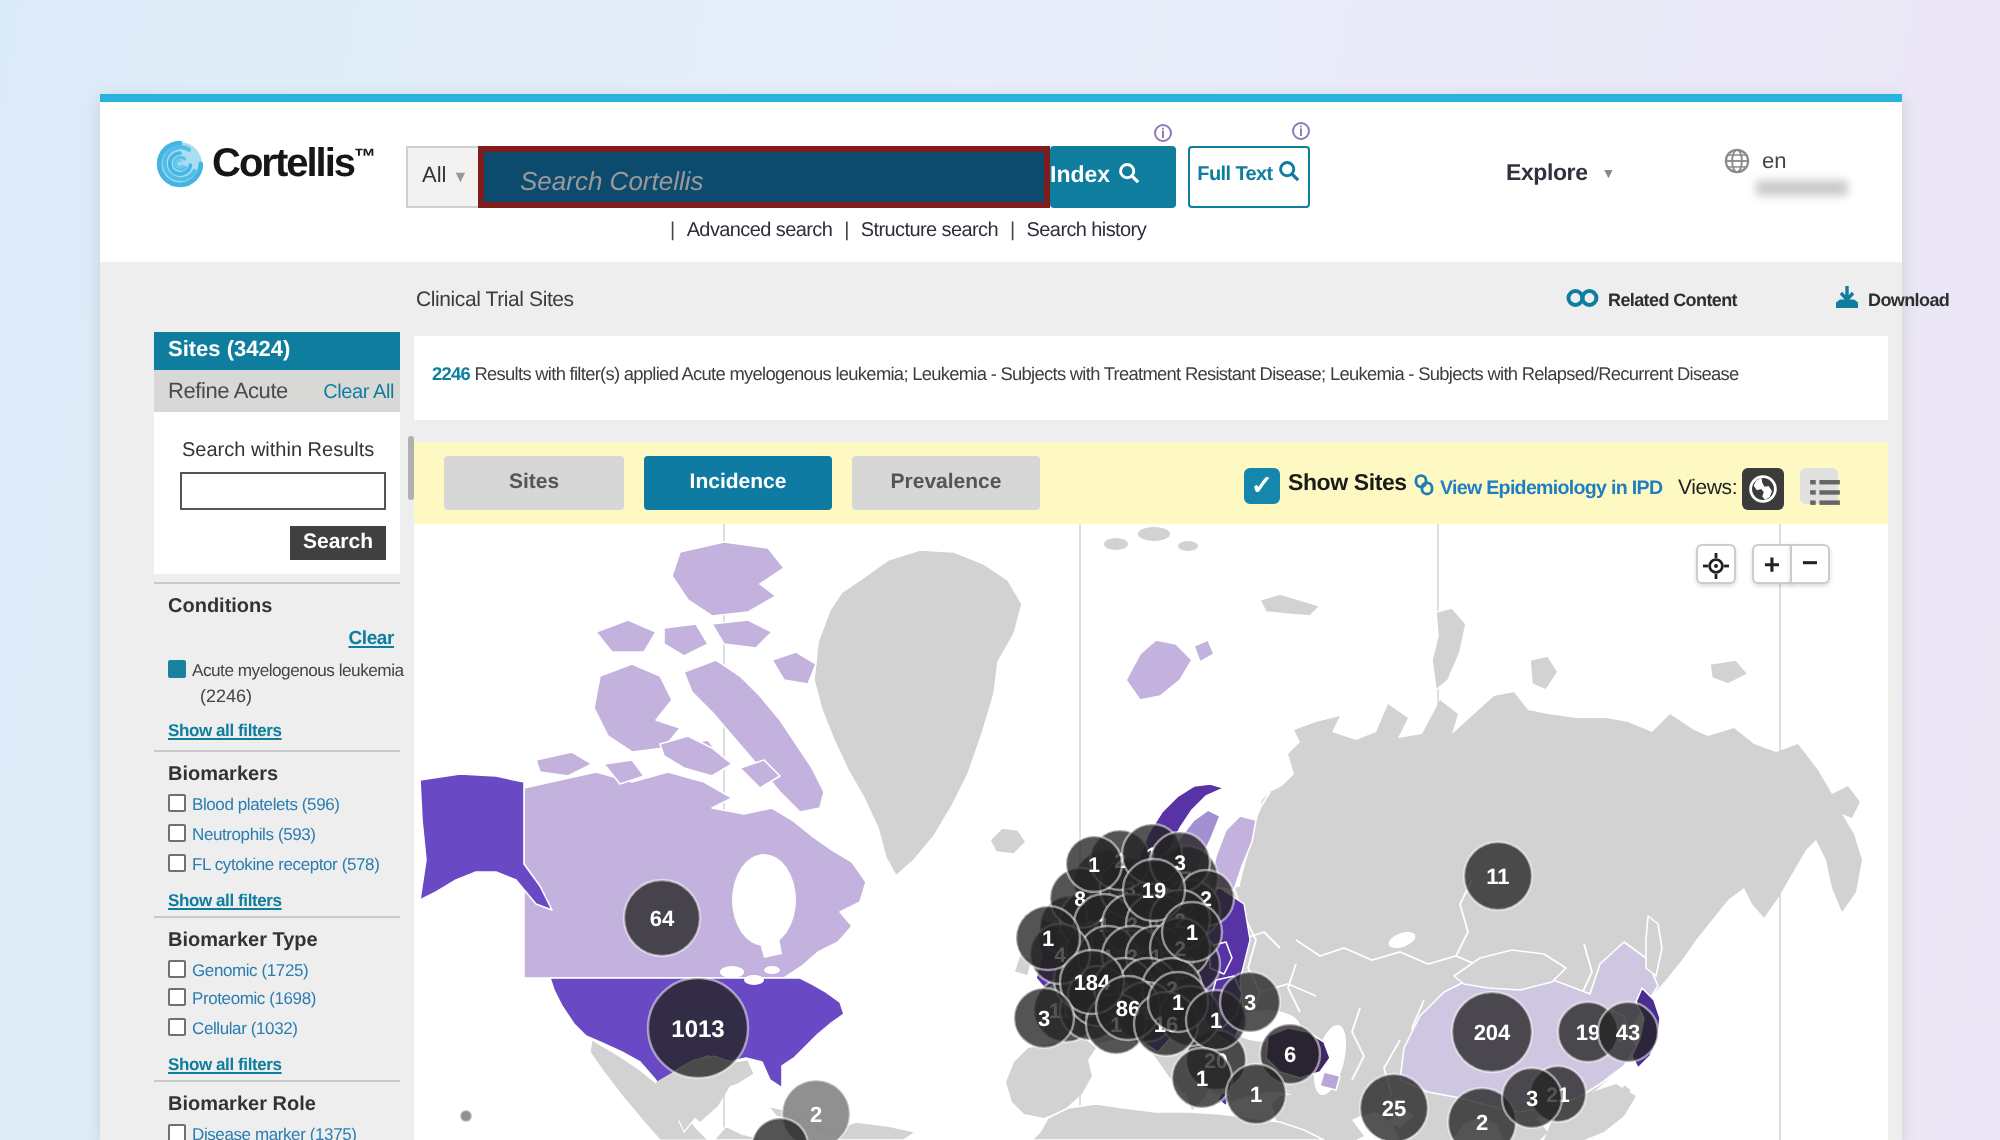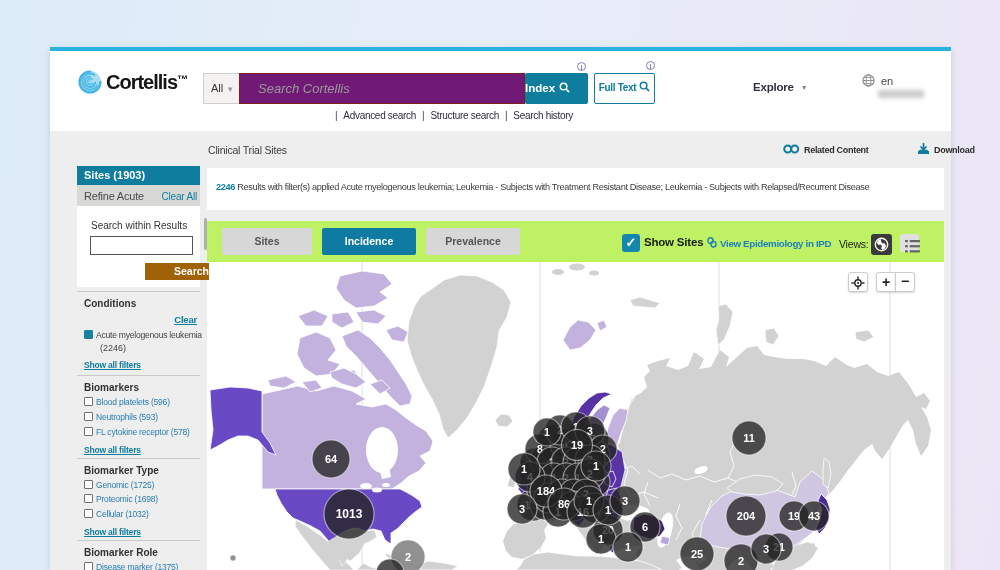--- a/index.html
+++ b/index.html
@@ -17,21 +17,21 @@
 .header { position:absolute; left:0; top:4px; width:901px; height:80px; background:#ffffff; }
 
 
 .logo { position:absolute; left:27px; top:22px; }
 .logotext { position:absolute; left:56px; top:24px; font-size:20px; font-weight:bold; color:#161616; letter-spacing:-1px; }
 .tm { font-size:11px; vertical-align:6px; letter-spacing:0; }
 
 
 .allbox { position:absolute; left:153px; top:26px; width:36px; height:31px; background:#f3f2f0; border:1px solid #cfcfcf; border-right:none; font-size:11px; color:#333; line-height:29px; padding-left:7px; }
 .allbox .car { color:#999; font-size:8px; margin-left:3px; }
-.searchinput { position:absolute; left:189px; top:26px; width:286px; height:31px; background:#701a75; border:1px solid #7f1d1d; font-size:13px; font-style:italic; color:#9a9a9a; line-height:29px; padding-left:18px; }
+.searchinput { position:absolute; left:189px; top:26px; width:286px; height:31px; background:#0c4a6e; border:3px solid #7f1d1d; font-size:13px; font-style:italic; color:#9a9a9a; line-height:29px; padding-left:18px; }
 .btn-index { position:absolute; left:475px; top:26px; width:63px; height:31px; background:#0e7d9e; color:#fff; font-size:11.5px; font-weight:bold; text-align:left; line-height:30px; border-radius:2px; }
 .btn-full { position:absolute; left:544px; top:26px; width:61px; height:31px; background:#fff; border:1.5px solid #0e7d9e; color:#0e7d9e; font-size:10px; letter-spacing:-0.3px; font-weight:bold; text-align:center; line-height:27px; border-radius:2px; }
 .info1 { position:absolute; left:527px; top:15px; width:9px; height:9px; border:1px solid #8b79b6; border-radius:50%; color:#8b79b6; font-size:7px; line-height:9px; text-align:center; font-weight:bold;}
 .info2 { position:absolute; left:596px; top:14px; width:9px; height:9px; border:1px solid #8b79b6; border-radius:50%; color:#8b79b6; font-size:7px; line-height:9px; text-align:center; font-weight:bold;}
 .explore { position:absolute; left:703px; top:34px; font-size:11.5px; letter-spacing:-0.2px; font-weight:bold; color:#32323e; }
 .explore .car { color:#888; font-size:7px; margin-left:7px; vertical-align:1px; }
 .globe { position:absolute; left:812px; top:27px; font-size:12px; color:#777; }
 .en { position:absolute; left:831px; top:28px; font-size:11px; color:#444; }
 .blurname { position:absolute; left:828px; top:43px; width:46px; height:8px; background:#b9b9bc; filter:blur(2px); border-radius:2px; opacity:0.75; }
 
@@ -41,21 +41,21 @@
 
 
 .title { position:absolute; left:158px; top:97px; font-size:10.5px; letter-spacing:-0.2px; color:#3c3c3c; }
 .rc { position:absolute; left:733px; top:96px; font-size:9px; letter-spacing:-0.3px; font-weight:bold; color:#2e2e2e; white-space:nowrap; }
 .dl { position:absolute; left:819px; top:96px; font-size:9px; letter-spacing:-0.3px; font-weight:bold; color:#2e2e2e; white-space:nowrap;padding-left:48px; }
 
 .resultsbar { position:absolute; left:157px; top:121px; width:737px; height:42px; background:#fff;padding-left:28px; }
 .resultsbar .txt { position:absolute; left:9px; top:14px; font-size:9.2px; letter-spacing:-0.35px; color:#3d3d3d; white-space:nowrap; overflow:hidden; width:720px; }
 .resultsbar .num { color:#0e7d9e; font-weight:bold; }
 
-.tabbar { position:absolute; left:157px; top:174px; width:737px; height:41px; background:#bef264; }
+.tabbar { position:absolute; left:157px; top:174px; width:737px; height:41px; background:#fef9c3; }
 .tab { position:absolute; top:7px; height:27px; border-radius:2px; font-size:10.5px; font-weight:bold; text-align:center; line-height:27px; }
 .tab1 { left:15px; width:90px; background:#d7d7d7; color:#555; }
 .tab2 { left:115px; width:94px; background:#0f7ba2; color:#fff; }
 .tab3 { left:219px; width:94px; background:#d7d7d7; color:#555; }
 .ss-check { position:absolute; left:415px; top:13px; width:18px; height:18px; background:#1587ac; border:2px solid #1587ac; border-radius:3px; color:#fff; font-size:13px; line-height:14px; text-align:center; font-weight:bold;}
 .ss-label { position:absolute; left:437px; top:15px; font-size:11.5px; letter-spacing:-0.2px; font-weight:bold; color:#1a1a1a; }
 .viewepi { position:absolute; left:500px; top:16px; font-size:9.8px; letter-spacing:-0.35px; font-weight:bold; color:#1e7ec0; white-space:nowrap; }
 .viewslbl { position:absolute; left:632px; top:17px; font-size:10.5px; letter-spacing:-0.2px; color:#222; }
 .vbtn1 { position:absolute; left:664px; top:13px; width:21px; height:21px; background:#3b3b3b; border-radius:3px; }
 .vbtn2 { position:absolute; left:693px; top:13px; width:19px; height:18px; background:#e0e0e0; border-radius:3px; }
@@ -69,21 +69,21 @@
 .mc-minus { left:688px; top:10px; font-size:14px; line-height:16px; color:#222; font-weight:bold; border-top-left-radius:0; border-bottom-left-radius:0;}
 
 
 .sb-head { position:absolute; left:27px; top:119px; width:123px; height:19px; background:#0e7d9e; color:#fff; font-size:11px; font-weight:bold; line-height:19px; padding-left:7px; }
 .sb-refine { position:absolute; left:27px; top:138px; width:123px; height:21px; background:#d8d8d7; }
 .sb-refine .t1 { position:absolute; left:7px; top:5px; font-size:11px; letter-spacing:-0.2px; color:#4a4a4a; }
 .sb-refine .t2 { position:absolute; right:3px; top:6px; font-size:10px; letter-spacing:-0.2px; color:#0e7d9e; }
 .sb-search { position:absolute; left:27px; top:159px; width:123px; height:81px; background:#fff; }
 .sb-search .lbl { position:absolute; left:14px; top:14px; font-size:10px; color:#333; }
 .sb-search .inp { position:absolute; left:13px; top:30px; width:103px; height:19px; background:#fff; border:1px solid #555; }
-.sb-search .btn { position:absolute; left:68px; top:57px; width:64px; height:17px; background:#a16207; color:#fff; font-size:10.5px; font-weight:bold; text-align:right; line-height:17px; }
+.sb-search .btn { position:absolute; left:68px; top:57px; width:48px; height:17px; background:#404040; color:#fff; font-size:10.5px; font-weight:bold; text-align:center; line-height:17px; }
 .sb-sec { position:absolute; left:27px; width:123px; border-top:1px solid #c9c9c9; }
 .sb-h { font-size:10px; font-weight:bold; color:#333; }
 .sb-link { font-size:8.5px; letter-spacing:-0.2px; color:#2a7db1; white-space:nowrap; }
 .sb-teal { color:#0e7d9e; font-weight:bold;text-decoration:underline; }
 .cb { display:inline-block; width:9px; height:9px; border:1px solid #707070; border-radius:1px; background:#fff; vertical-align:-1px; margin-right:3px; }
 .cb-filled { background:#17839f; border-color:#17839f; }
 </style>
 </head>
 <body>
 <div class="card">
@@ -536,21 +536,21 @@
           <circle cx="7" cy="7" r="1" fill="#222"></circle>
           <line x1="7" y1="0.5" x2="7" y2="3" stroke="#222" stroke-width="1.4"></line>
           <line x1="7" y1="11" x2="7" y2="13.5" stroke="#222" stroke-width="1.4"></line>
           <line x1="0.5" y1="7" x2="3" y2="7" stroke="#222" stroke-width="1.4"></line>
           <line x1="11" y1="7" x2="13.5" y2="7" stroke="#222" stroke-width="1.4"></line>
         </svg></div>
     <div class="mc mc-plus">+</div>
     <div class="mc mc-minus">−</div>
   </div>
 
-  <div class="sb-head">Sites (1903)</div>
+  <div class="sb-head">Sites (3424)</div>
   <div class="sb-refine">
       <span class="t1">Refine Acute</span>
       <span class="t2">Clear All</span>
     </div>
   <div class="sb-search">
     <div class="lbl">Search within Results</div>
     <div class="inp"></div>
     <div class="btn">Search</div>
   </div>
   <div class="sb-sec" style="top:244px; height:84px;">

